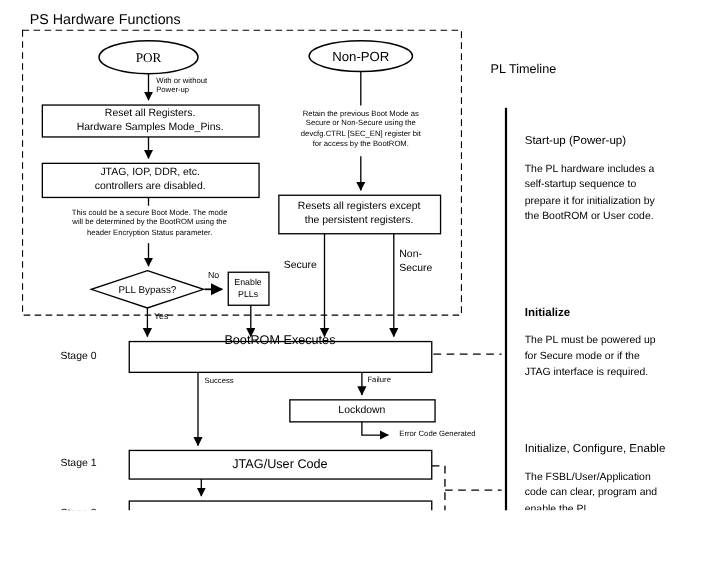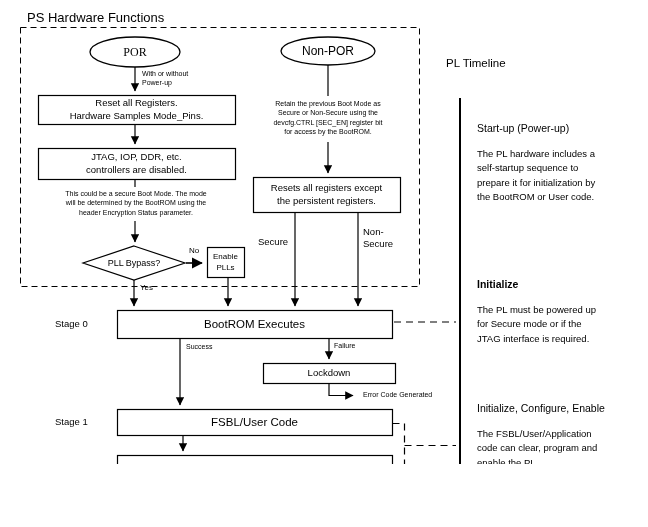--- a/index.html
+++ b/index.html
@@ -113,26 +113,26 @@
 PLLs</div>
 
   <div class="txt lbl" style="left:258px;top:236px;">Secure</div>
   <div class="txt lbl" style="left:363px;top:226px;">Non-
 Secure</div>
 
   <div class="txt lbl" style="left:55px;top:318px;">Stage 0</div>
   <div class="txt lbl" style="left:55px;top:416px;">Stage 1</div>
   <div class="txt lbl" style="left:55px;top:461px;">Stage 2</div>
 
-  <div class="boxtxt bigbox" style="left:117px;top:310px;width:275px;height:28px;">BootROM Executes</div>
+  <div class="boxtxt bigbox" style="left:117px;top:296px;width:275px;height:28px;">BootROM Executes</div>
   <div class="txt small" style="left:186px;top:342px;">Success</div>
   <div class="txt small" style="left:334px;top:341px;">Failure</div>
   <div class="boxtxt medbox" style="left:263px;top:363px;width:132px;height:20px;">Lockdown</div>
   <div class="txt small" style="left:363px;top:390px;">Error Code Generated</div>
-  <div class="boxtxt bigbox" style="left:117px;top:409px;width:275px;height:26px;">FSBL/User Code</div>
+  <div class="boxtxt bigbox" style="left:117px;top:409px;width:275px;height:26px;">JTAG/User Code</div>
 
   <div class="txt" style="left:446px;top:56px;font-size:11.5px;">PL Timeline</div>
 
   <div class="txt heading" style="left:477px;top:122px;">Start-up (Power-up)</div>
   <div class="txt bodytxt" style="left:477px;top:147px;">The PL hardware includes a
 self-startup sequence to
 prepare it for initialization by
 the BootROM or User code.</div>
 
   <div class="txt heading" style="left:477px;top:278px;font-weight:bold;">Initialize</div>

